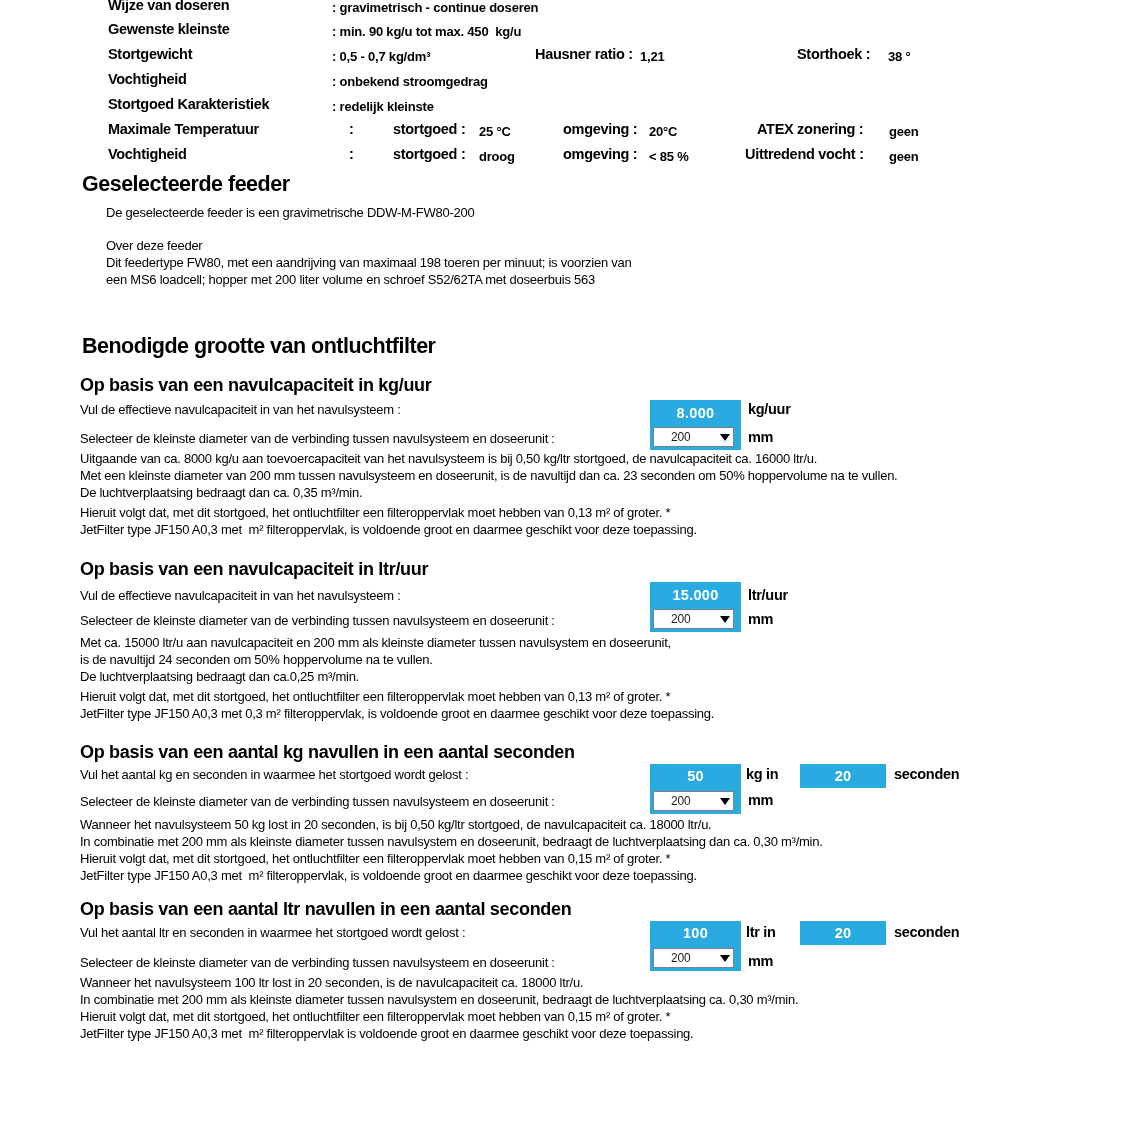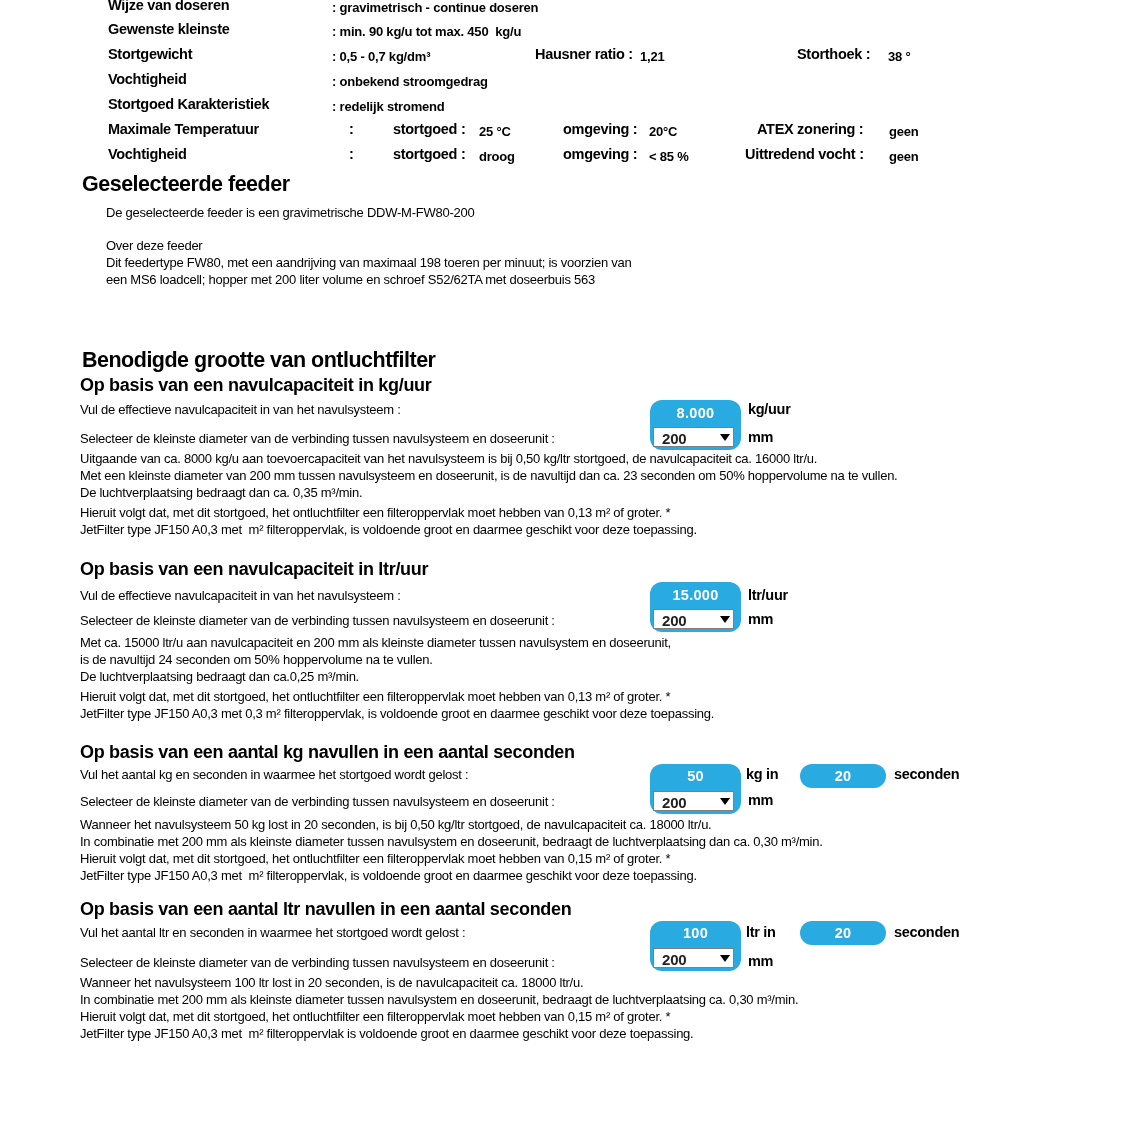--- a/index.html
+++ b/index.html
@@ -7,24 +7,24 @@
           font-family:"Liberation Sans", sans-serif; color:#000; }
   .abs  { position:absolute; white-space:nowrap; }
   .lbl  { font-weight:bold; font-size:14.5px; letter-spacing:-0.3px; }
   .val  { font-size:13px; letter-spacing:-0.2px;font-weight:bold; }
   .h1   { font-weight:bold; font-size:21.5px; letter-spacing:-0.5px; }
   .h2   { font-weight:bold; font-size:18px; letter-spacing:-0.3px; }
   .body13 { font-size:13px; letter-spacing:-0.25px; }
   .para > div { line-height:17px; white-space:nowrap; }
   .gap  { margin-top:3px; }
   .unit { font-weight:bold; font-size:14.5px; letter-spacing:-0.3px; }
-  .cyanbox { background:var(--accent,#29ABE2);border-radius:12px; }
+  .cyanbox { background:var(--accent,#29ABE2); }
   .inputval { color:#fff; font-weight:bold; font-size:14.5px; text-align:center; letter-spacing:0.3px; }
   .selectbox { position:absolute; background:#fff; border:1px solid #7f7f7f; box-sizing:border-box; }
-  .selval { position:absolute; left:8px; top:2px; font-size:15px; color:#222; letter-spacing:-0.2px;font-weight:bold; }
+  .selval { position:absolute; left:17px; top:2px; font-size:12px; color:#222; letter-spacing:-0.2px; }
   .selarrow { position:absolute; right:3px; top:6px; width:0; height:0;
               border-left:5px solid transparent; border-right:5px solid transparent;
               border-top:7px solid #000; }
 </style>
 </head>
 <body>
 
 <div class="page">
 
   <span class="abs lbl" style="left:108px;top:-3px">Wijze van doseren</span>
@@ -37,21 +37,21 @@
   <span class="abs val" style="left:332px;top:49px">: 0,5 - 0,7 kg/dm³</span>
   <span class="abs lbl" style="left:535px;top:46px">Hausner ratio :</span>
   <span class="abs val" style="left:640px;top:49px">1,21</span>
   <span class="abs lbl" style="left:797px;top:46px">Storthoek :</span>
   <span class="abs val" style="left:888px;top:49px">38 °</span>
 
   <span class="abs lbl" style="left:108px;top:71px">Vochtigheid</span>
   <span class="abs val" style="left:332px;top:74px">: onbekend stroomgedrag</span>
 
   <span class="abs lbl" style="left:108px;top:96px">Stortgoed Karakteristiek</span>
-  <span class="abs val" style="left:332px;top:99px">: redelijk stromend</span>
+  <span class="abs val" style="left:332px;top:99px">: redelijk kleinste</span>
 
   <span class="abs lbl" style="left:108px;top:121px">Maximale Temperatuur</span>
   <span class="abs lbl" style="left:349px;top:121px">:</span>
   <span class="abs lbl" style="left:393px;top:121px">stortgoed :</span>
   <span class="abs val" style="left:479px;top:124px">25 °C</span>
   <span class="abs lbl" style="left:563px;top:121px">omgeving :</span>
   <span class="abs val" style="left:649px;top:124px">20°C</span>
   <span class="abs lbl" style="left:757px;top:121px">ATEX zonering :</span>
   <span class="abs val" style="left:889px;top:124px">geen</span>
 
@@ -63,21 +63,21 @@
   <span class="abs val" style="left:649px;top:149px">&lt; 85 %</span>
   <span class="abs lbl" style="left:745px;top:146px">Uittredend vocht :</span>
   <span class="abs val" style="left:889px;top:149px">geen</span>
 
   <div class="abs h1" style="left:82px;top:172px">Geselecteerde feeder</div>
   <div class="abs body13" style="left:106px;top:205px">De geselecteerde feeder is een gravimetrische DDW-M-FW80-200</div>
   <div class="abs body13" style="left:106px;top:238px">Over deze feeder</div>
   <div class="abs body13" style="left:106px;top:255px">Dit feedertype FW80, met een aandrijving van maximaal 198 toeren per minuut; is voorzien van</div>
   <div class="abs body13" style="left:106px;top:272px">een MS6 loadcell; hopper met 200 liter volume en schroef S52/62TA met doseerbuis 563</div>
 
-  <div class="abs h1" style="left:82px;top:348px">Benodigde grootte van ontluchtfilter</div>
+  <div class="abs h1" style="left:82px;top:334px">Benodigde grootte van ontluchtfilter</div>
 
   <div class="abs h2" style="left:80px;top:375px">Op basis van een navulcapaciteit in kg/uur</div>
   <div class="abs body13" style="left:80px;top:402px">Vul de effectieve navulcapaciteit in van het navulsysteem :</div>
   <div class="abs cyanbox" style="left:650px;top:400px;width:91px;height:50px">
     <div class="inputval" style="height:26px;line-height:26px">8.000</div>
     <div class="selectbox" style="left:3px;top:27px;width:81px;height:20px">
       <span class="selval">200</span>
       <span class="selarrow"></span>
     </div>
   </div>

